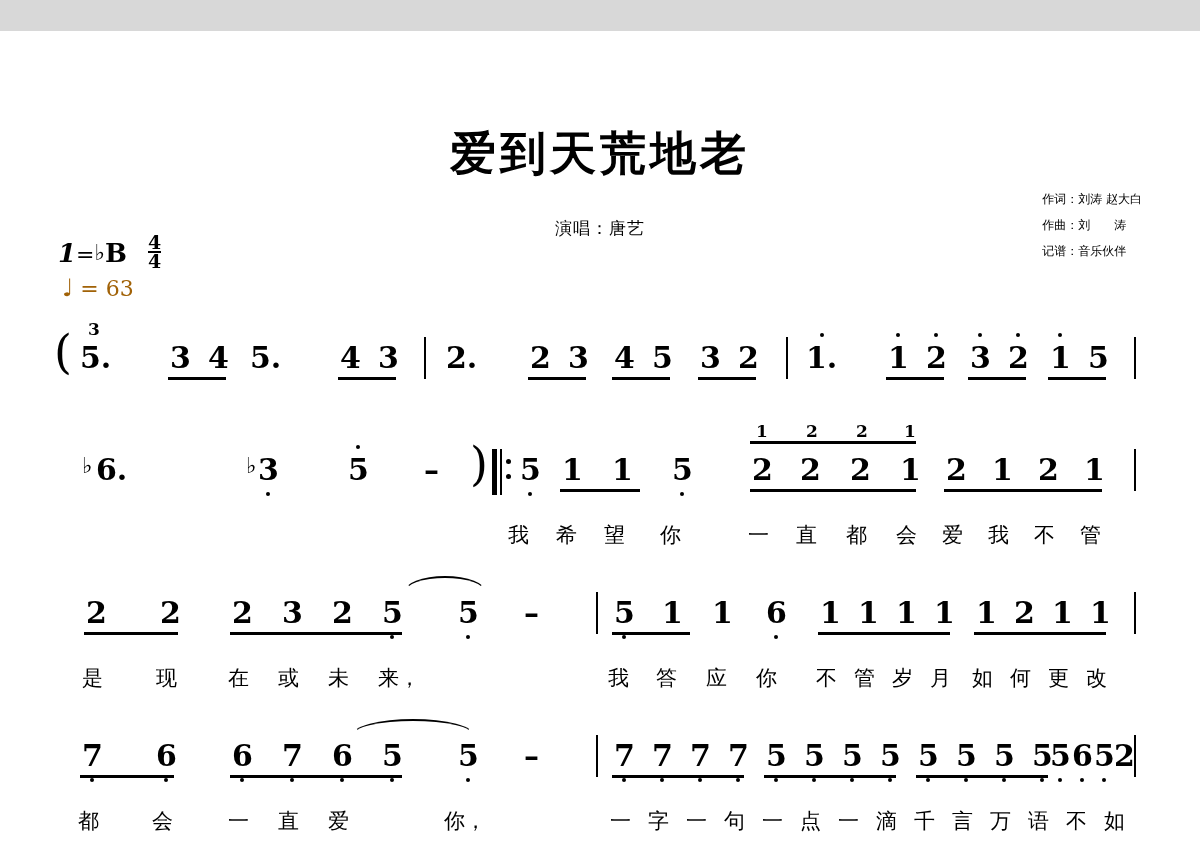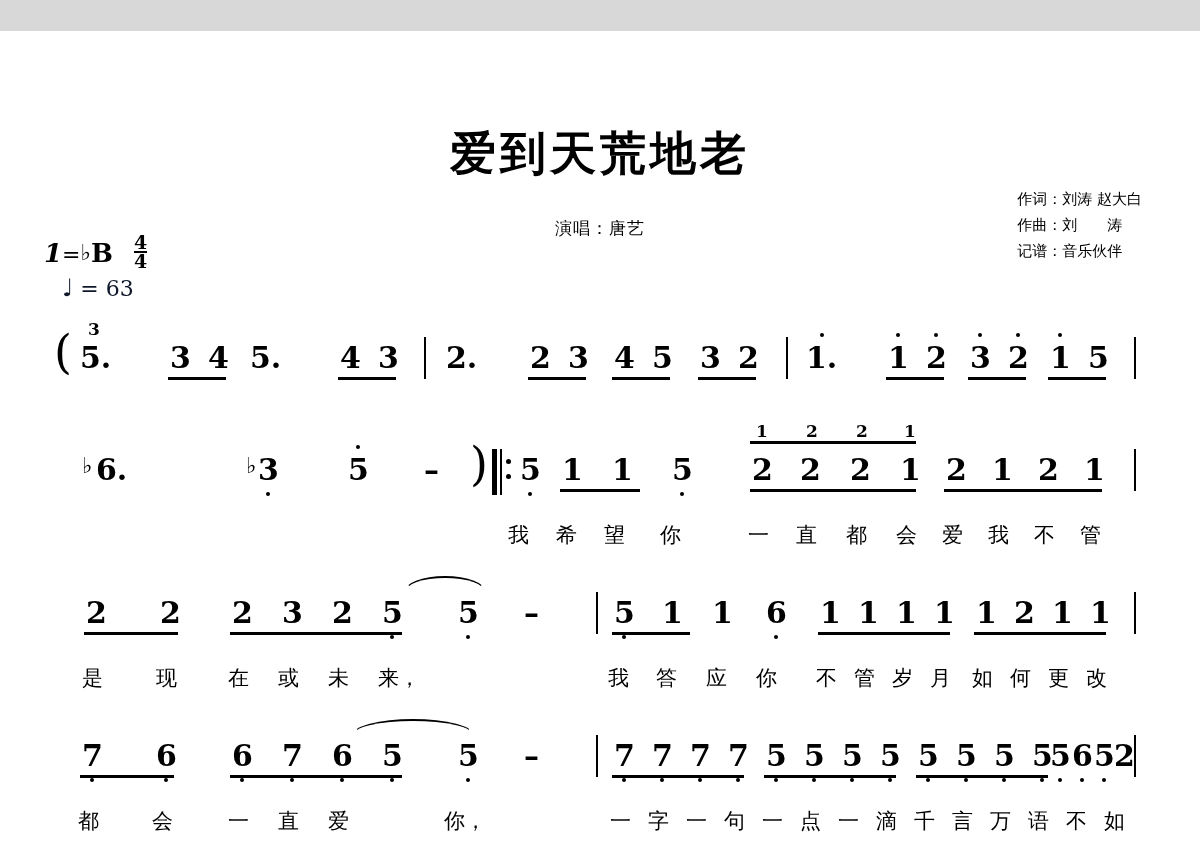--- a/index.html
+++ b/index.html
@@ -39,29 +39,29 @@
     font-family: "DejaVu Sans", sans-serif;
     font-size: 17px;
     letter-spacing: 1px;
     color: #000;
   }
   .credits {
     position: absolute;
     top: 155px;
     right: 58px;
     font-family: "DejaVu Sans", sans-serif;
-    font-size: 15px;
+    font-size: 12px;
     line-height: 26px;
     color: #000;
     text-align: left;
   }
   .keysig {
     position: absolute;
     top: 203px;
-    left: 44px;
+    left: 58px;
     font-family: "DejaVu Serif", serif;
     color: #000;
     white-space: nowrap;
   }
   .keysig .one {
     font-size: 26px;
     font-weight: bold;
     font-style: italic;
   }
   .keysig .eq {
@@ -85,21 +85,21 @@
     vertical-align: -6px;
   }
   .timesig .num { display: block; }
   .timesig .den { display: block; border-top: 2px solid #000; }
   .tempo {
     position: absolute;
     top: 243px;
     left: 62px;
     font-family: "DejaVu Serif", serif;
     font-size: 22px;
-    color: #0f172a;
+    color: #a16207;
     white-space: nowrap;
   }
   .tempo .qnote { font-size: 24px; }
 
   
   .row {
     position: absolute;
     left: 0;
     width: 1200px;
     height: 120px;

